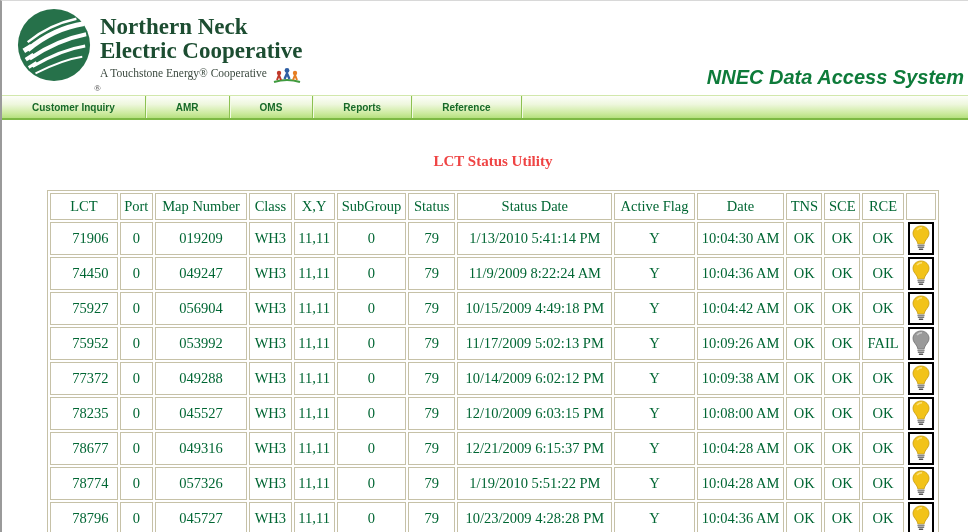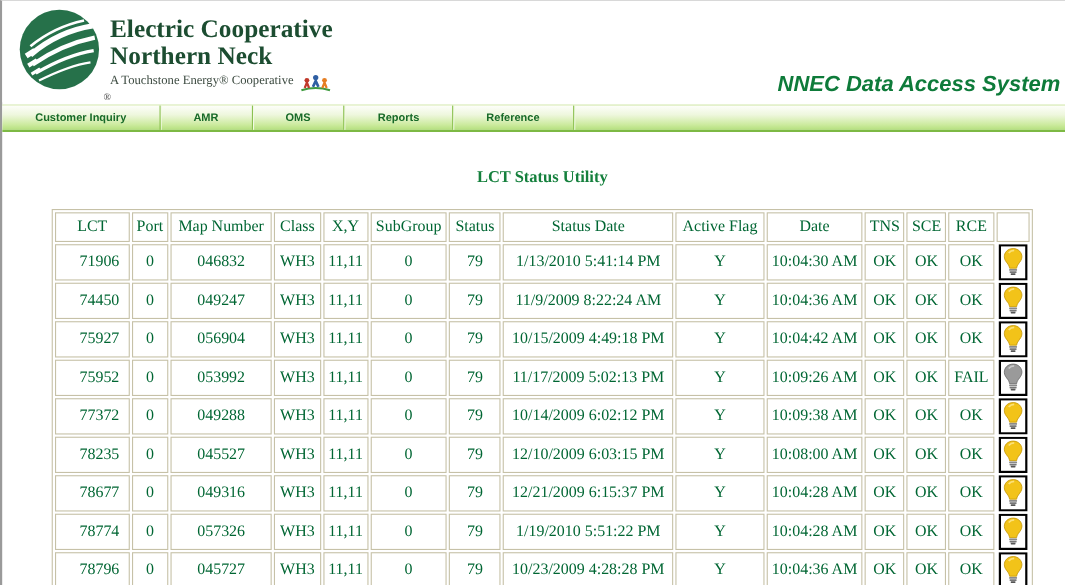--- a/index.html
+++ b/index.html
@@ -77,21 +77,21 @@
     font-weight: bold;
     font-size: 10px;
     color: #176a28;
     white-space: nowrap;
   }
 
   
   .content { width: 892px; margin: 0 0 0 45px; }
   .page-title {
     text-align: center;
-    color: #15803d;
+    color: #ef4444;
     font-weight: bold;
     font-size: 15px;
     margin-top: 33px;
     margin-bottom: 20px;
     font-family: "Liberation Serif", "DejaVu Serif", serif;
   }
 
   table.lct-table {
     border-collapse: separate;
     border-spacing: 2px;
@@ -137,22 +137,22 @@
     <svg class="logo-circle" viewBox="0 0 78 78" aria-hidden="true">
       <circle cx="39" cy="39" r="37" fill="#26714a"></circle>
       <path d="M8 45 L16 40 L12 44 Q38 22 70 17" stroke="#ffffff" stroke-width="5" fill="none"></path>
       <path d="M10 54 L18 49 L14 53 Q42 34 72 28" stroke="#ffffff" stroke-width="4" fill="none"></path>
       <path d="M13 62 L21 57 L17 61 Q46 44 71 40" stroke="#ffffff" stroke-width="3" fill="none"></path>
       <path d="M20 68 Q48 54 68 51" stroke="#ffffff" stroke-width="2" fill="none"></path>
       <path d="M12 36 Q34 18 62 12" stroke="#ffffff" stroke-width="2.5" fill="none"></path>
     </svg>
     <span class="logo-reg">®</span>
     <div class="logo-text">
+      <div class="logo-name">Northern Neck</div>
       <div class="logo-name">Electric Cooperative</div>
-      <div class="logo-name">Northern Neck</div>
       <div class="logo-tagline">
         <span>A Touchstone Energy® Cooperative</span>
         <svg width="30" height="18" viewBox="0 0 30 18" aria-hidden="true">
           <path d="M2 15 Q15 11 28 15" stroke="#3f9b3f" stroke-width="2" fill="none"></path>
           <circle cx="7" cy="6" r="2.2" fill="#c0392b"></circle>
           <path d="M5 13 L7 8 L9 13" stroke="#c0392b" stroke-width="2" fill="none"></path>
           <circle cx="15" cy="3.5" r="2.4" fill="#2f5fa3"></circle>
           <path d="M12.5 12 L15 6.5 L17.5 12" stroke="#2f5fa3" stroke-width="2.4" fill="none"></path>
           <circle cx="23" cy="6" r="2.2" fill="#e67e22"></circle>
           <path d="M21 13 L23 8 L25 13" stroke="#e67e22" stroke-width="2" fill="none"></path>
@@ -206,21 +206,21 @@
           <th class="c10">TNS</th>
           <th class="c11">SCE</th>
           <th class="c12">RCE</th>
           <th class="c13"></th>
         </tr>
       </thead>
     <tbody id="lct-body">
         <tr>
           <td class="col-lct">71906</td>
           <td>0</td>
-          <td>046832</td>
+          <td>019209</td>
           <td>WH3</td>
           <td>11,11</td>
           <td>0</td>
           <td>79</td>
           <td>1/13/2010 5:41:14 PM</td>
           <td>Y</td>
           <td>10:04:30 AM</td>
           <td>OK</td>
           <td>OK</td>
           <td>OK</td>

